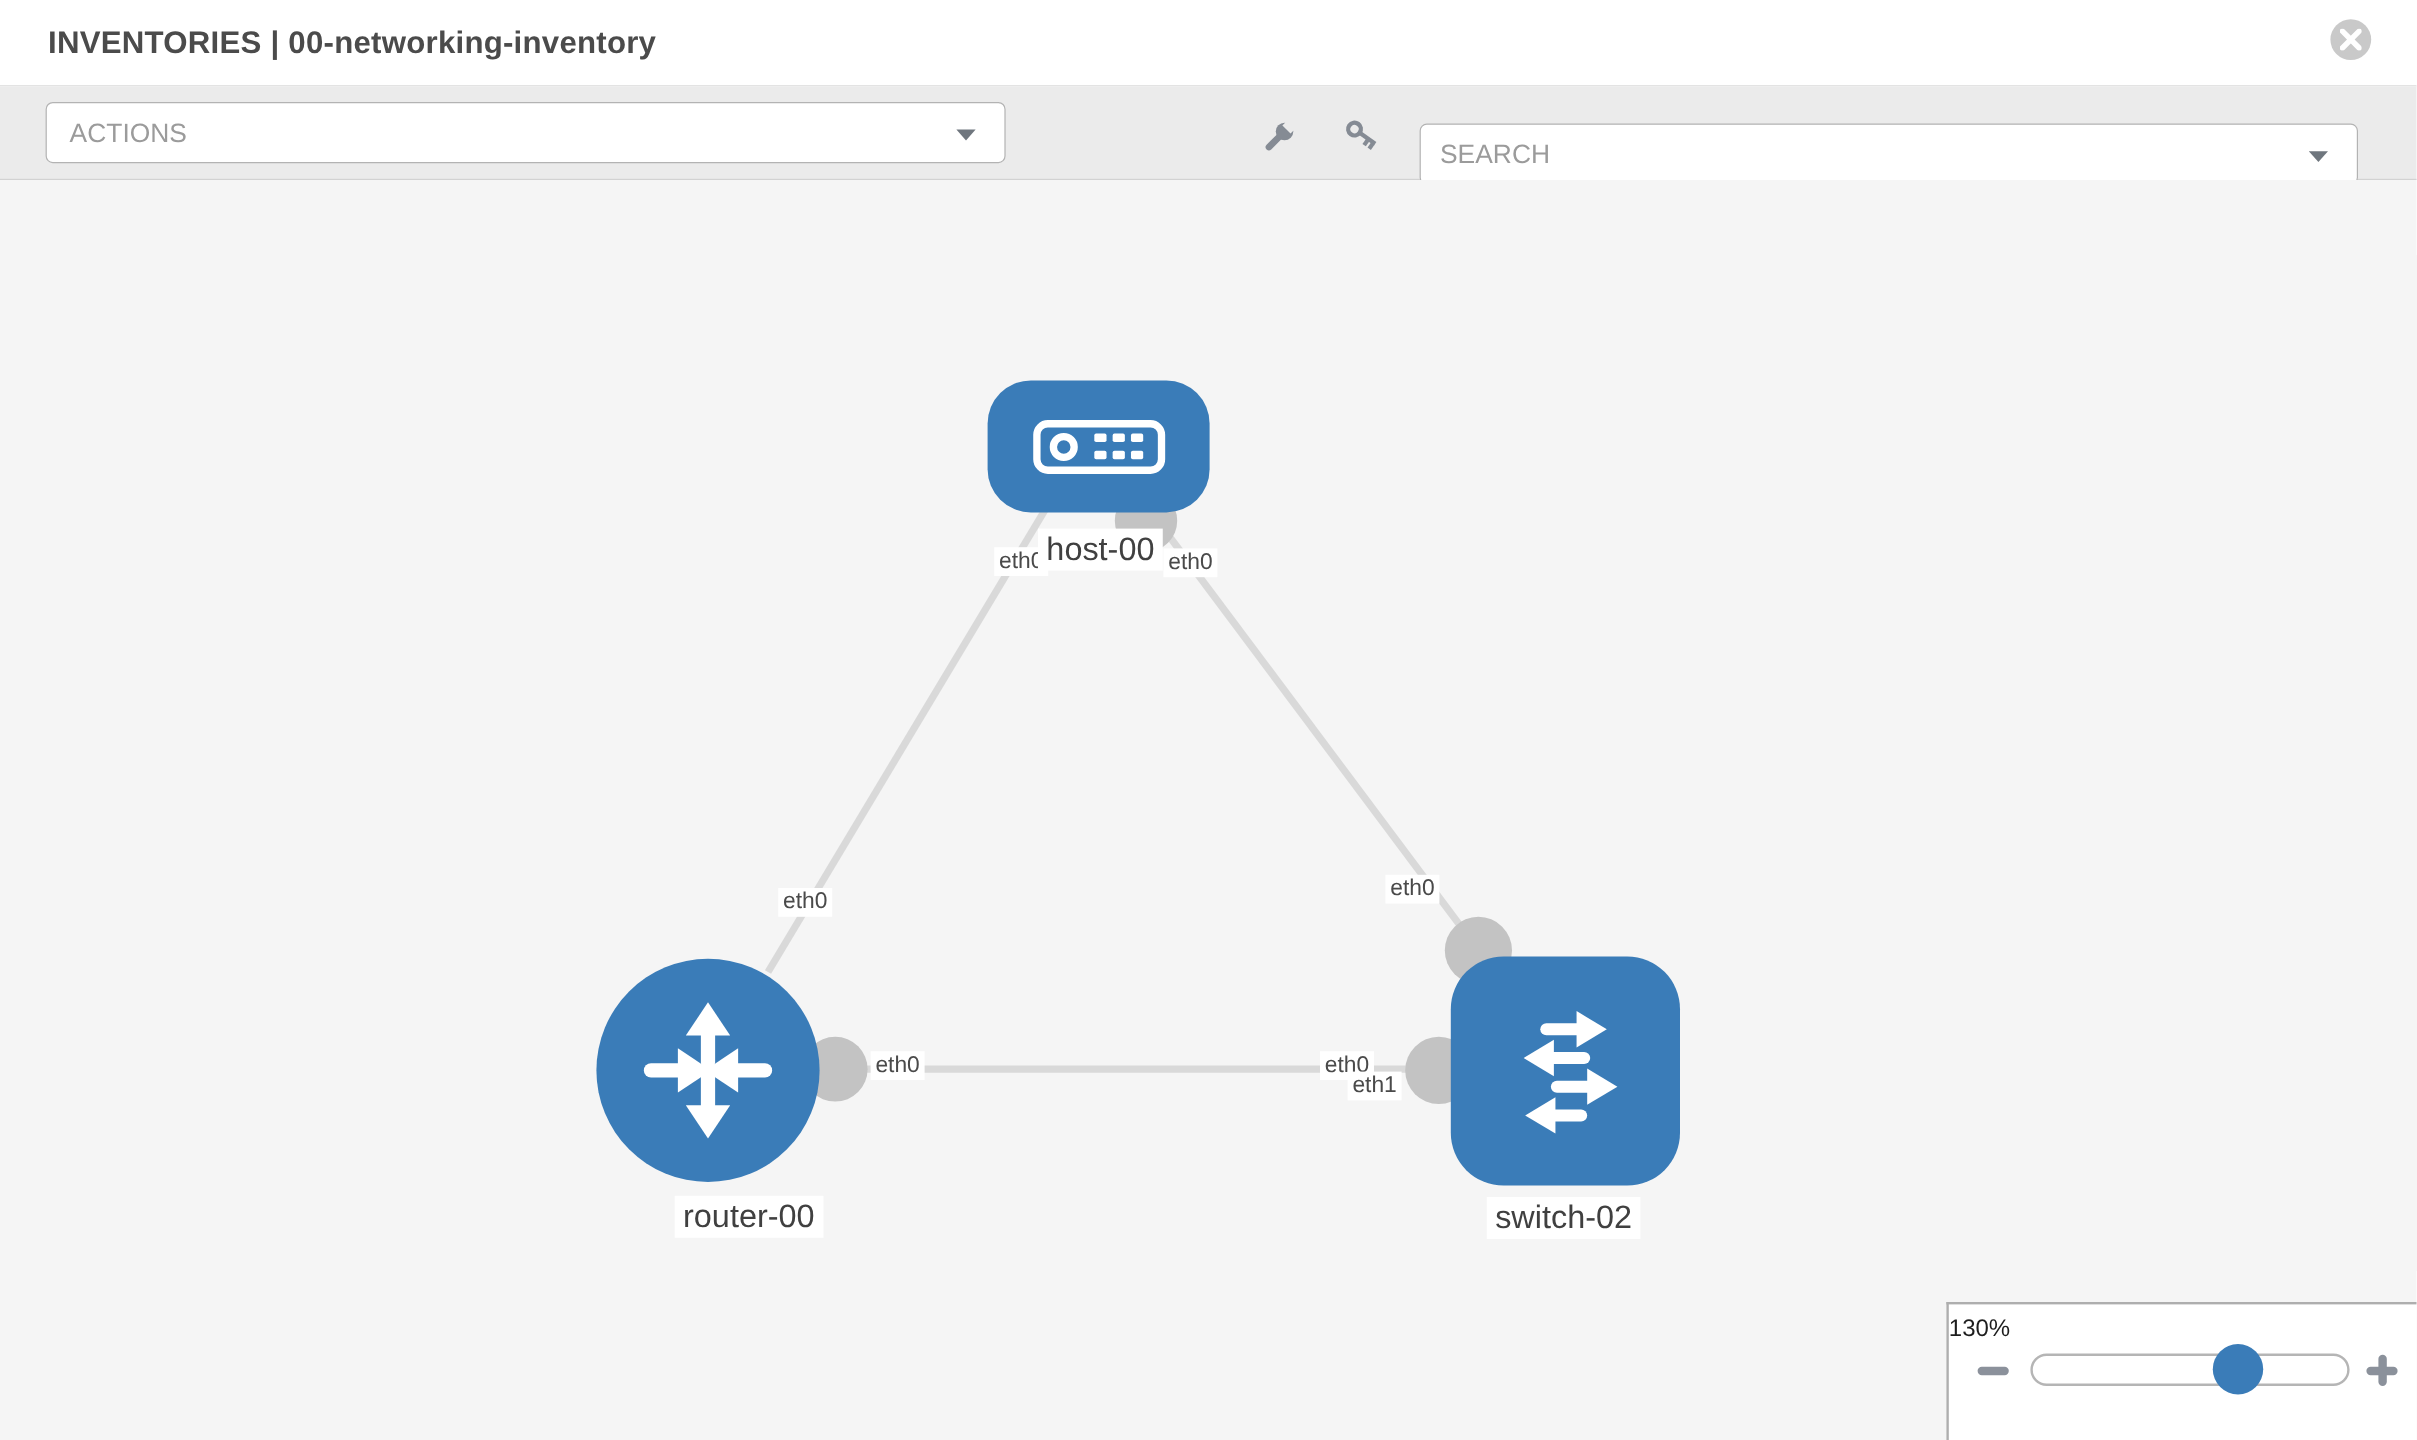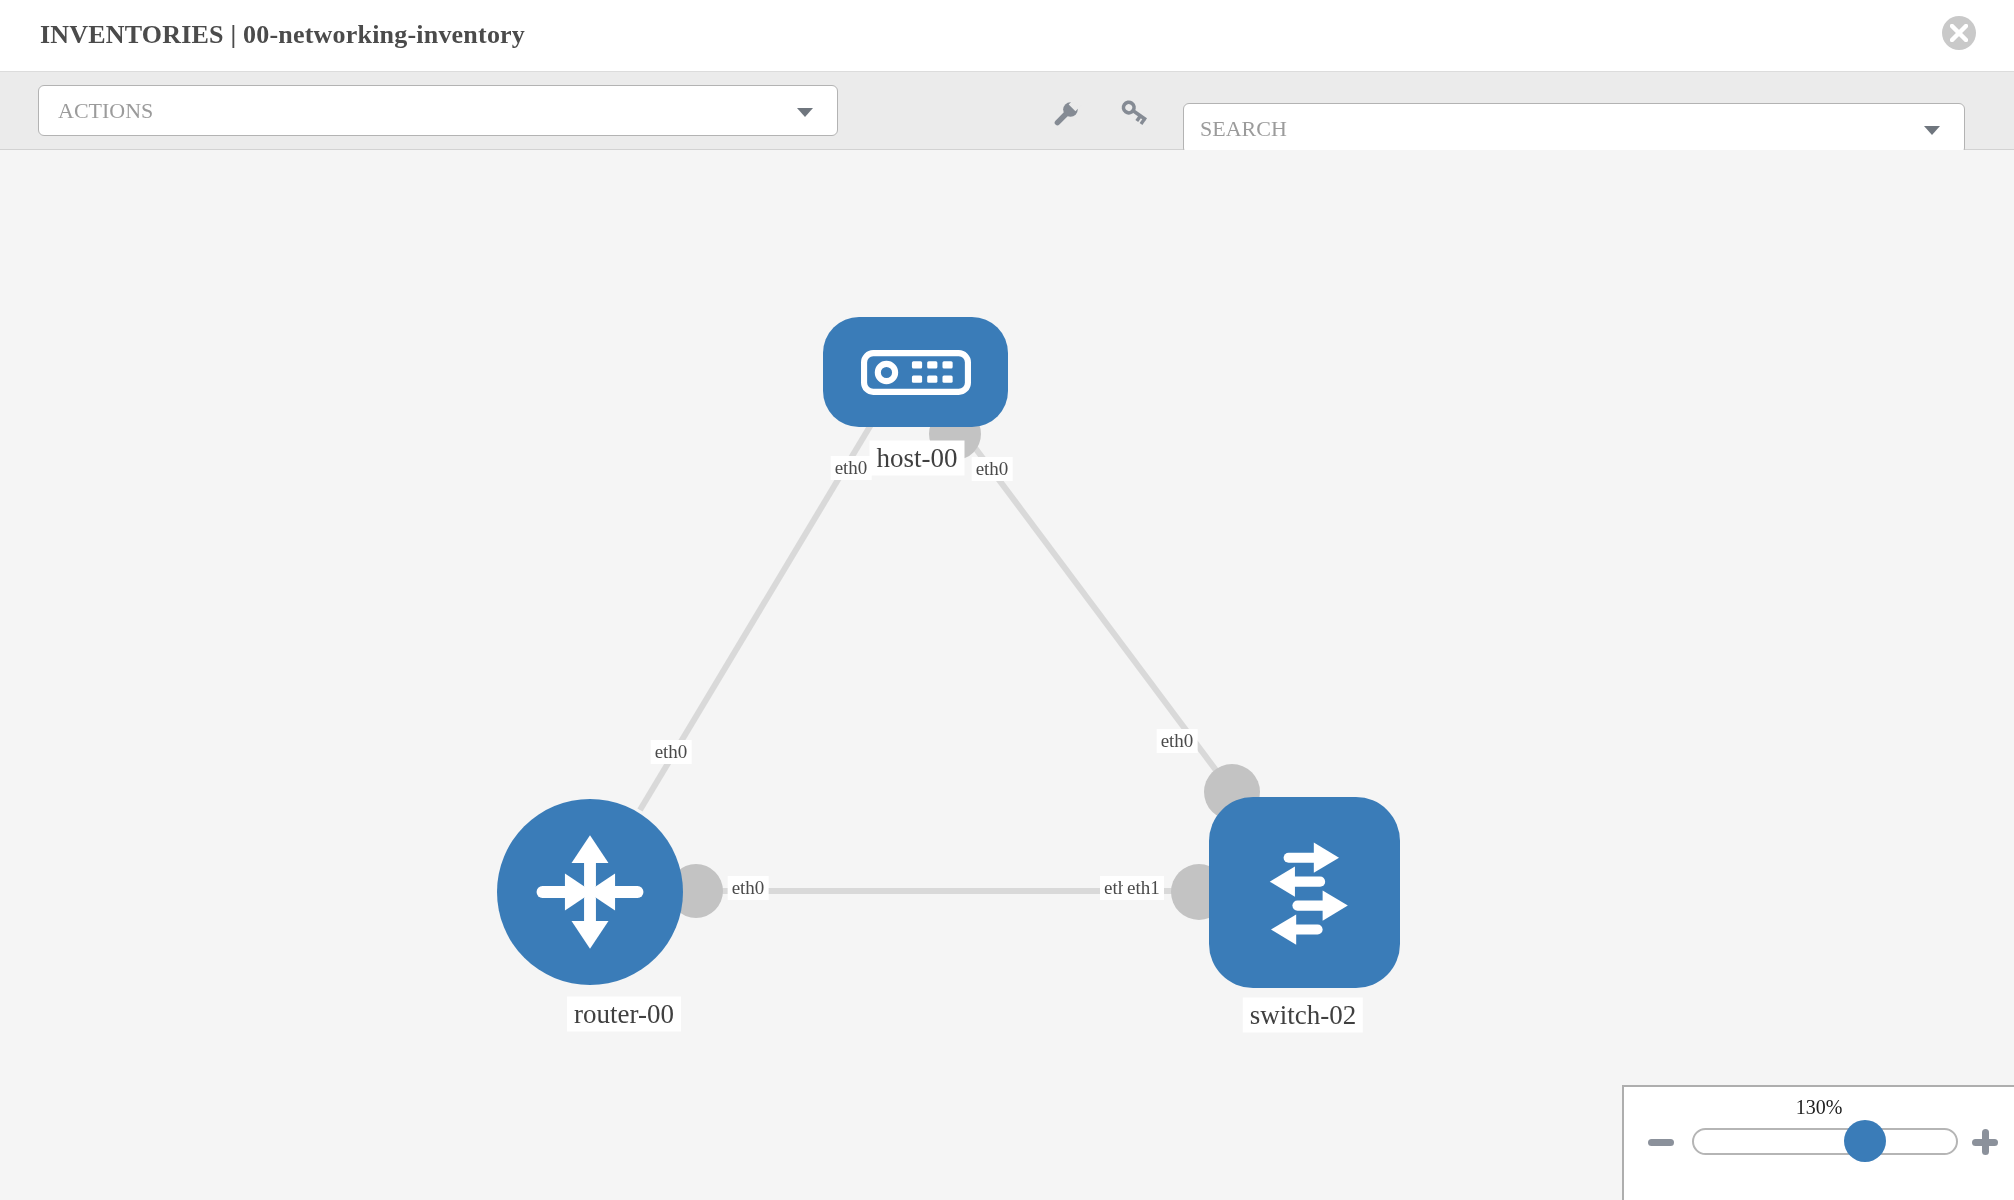--- a/index.html
+++ b/index.html
@@ -1,17 +1,17 @@
 <!DOCTYPE html>
 <html><head>
 <meta charset="utf-8">
 <style>
   html,body{margin:0;padding:0;}
   body{font-family:"Liberation Sans","DejaVu Sans",sans-serif;background:#fff;}
-  .screen{position:relative;width:2014px;height:1200px;overflow:hidden;background:#fff;font-family:Liberation Serif, serif;}
+  .screen{position:relative;width:2014px;height:1200px;overflow:hidden;background:#fff;}
 
   
   .header{position:absolute;left:0;top:0;width:100%;height:71px;background:#fff;border-bottom:1px solid #dcdcdc;}
   .page-title{position:absolute;left:40px;top:20px;font-size:26px;font-weight:700;color:#4b4b4b;letter-spacing:.2px;}
   .close-btn{position:absolute;right:38px;top:16px;width:34px;height:34px;border-radius:50%;background:#c9c9c9;cursor:pointer;}
   .close-btn svg{position:absolute;left:8px;top:8px;}
 
   
   .toolbar{position:absolute;left:0;top:72px;width:100%;height:77px;background:#ebebeb;border-bottom:1px solid #d2d2d2;}
   .select-box{position:absolute;top:13px;height:51px;background:#fff;border:1px solid #b3b3b3;border-radius:6px;box-sizing:border-box;padding-left:18px;}
@@ -29,25 +29,25 @@
   .canvas{position:absolute;left:0;top:150px;width:2014px;height:1050px;background:#f5f5f5;overflow:hidden;}
   .net-svg{position:absolute;left:0;top:0;z-index:1;}
   .node{position:absolute;z-index:2;background:#3a7cb8;display:flex;align-items:center;justify-content:center;cursor:pointer;}
   .node-host{left:823px;top:167px;width:185px;height:110px;border-radius:36px;}
   .node-router{left:497px;top:649px;width:186px;height:186px;border-radius:50%;}
   .node-switch{left:1209px;top:647px;width:191px;height:191px;border-radius:44px;}
 
   .node-label{position:absolute;z-index:4;transform:translate(-50%,-50%);background:#fff;color:#404040;font-size:27px;padding:2px 7px;white-space:nowrap;}
   .iface-label{position:absolute;z-index:3;transform:translate(-50%,-50%);background:#fff;color:#4a4a4a;font-size:19px;padding:1px 4px;white-space:nowrap;}
   .iface-anchored{transform:translate(0,-50%);} 
-  .iface-front{z-index:4;}
+  .iface-front{z-index:4;margin-top:17px;}
 
   
   .zoom-panel{position:absolute;right:0;bottom:0;width:392px;height:115px;background:#fff;border:2px solid #aeaeae;border-right:none;border-bottom:none;box-sizing:border-box;z-index:5;}
-  .zoom-level{position:absolute;left:0;top:9px;width:100%;text-align:center;font-size:20px;color:#1d1d1d;}
+  .zoom-level{position:absolute;left:0;top:9px;width:100%;font-size:20px;color:#1d1d1d;}
   .zoom-minus,.zoom-plus{position:absolute;top:40px;width:30px;height:30px;cursor:pointer;}
   .zoom-minus{left:22px;}
   .zoom-plus{left:346px;}
   .zoom-minus::before{content:"";position:absolute;left:2px;top:12px;width:26px;height:7px;border-radius:4px;background:#8b919b;}
   .zoom-plus::before{content:"";position:absolute;left:2px;top:12px;width:26px;height:7px;border-radius:4px;background:#8b919b;}
   .zoom-plus::after{content:"";position:absolute;left:11.5px;top:2px;width:7px;height:26px;border-radius:4px;background:#8b919b;}
   .zoom-track{position:absolute;left:68px;top:41px;width:266px;height:27px;border:2px solid #b5b5b5;border-radius:15px;background:#fff;box-sizing:border-box;cursor:pointer;}
   .zoom-thumb{position:absolute;left:150px;top:-10px;width:42px;height:42px;border-radius:50%;background:#3a7cb8;cursor:grab;}
 </style>
 </head>

